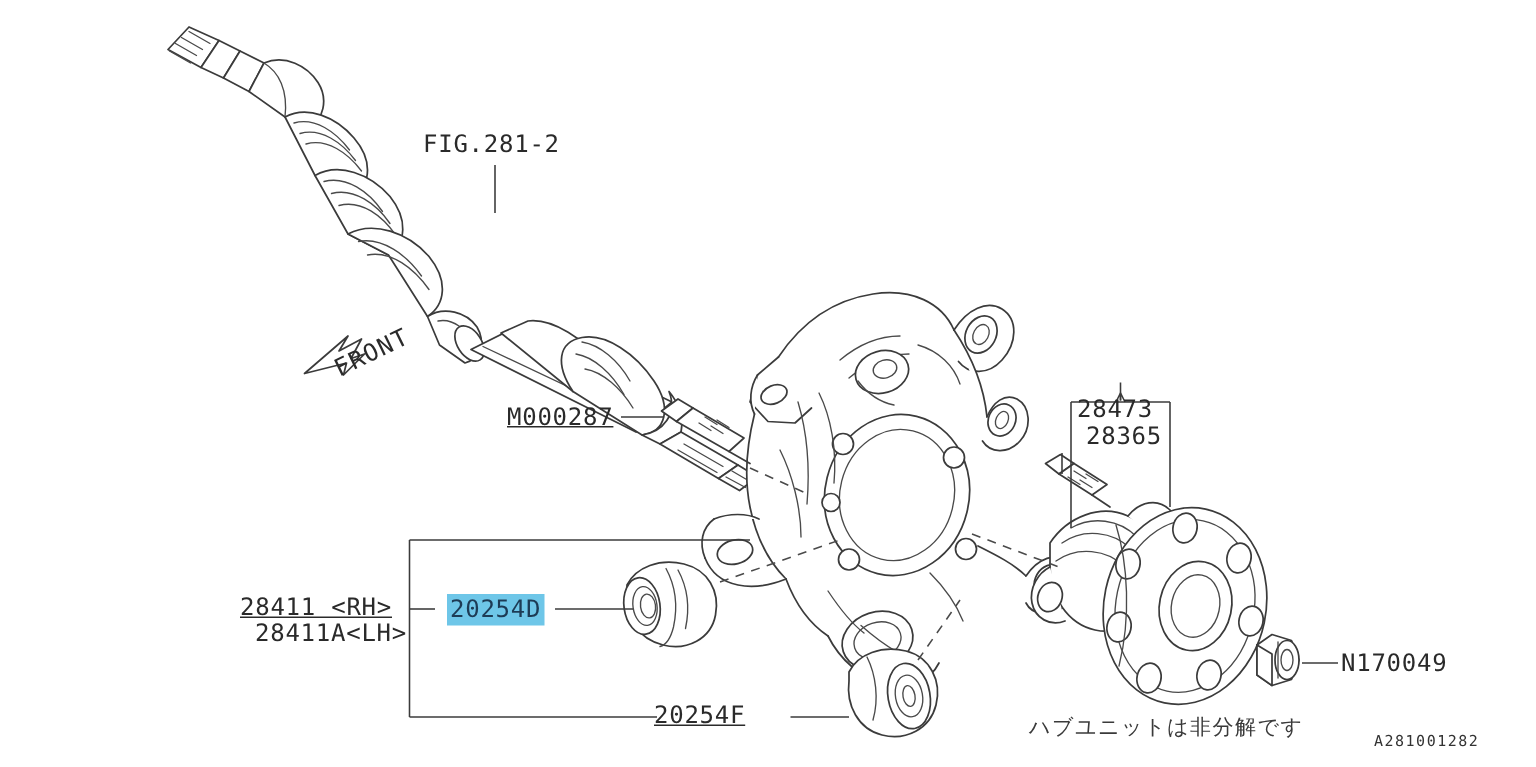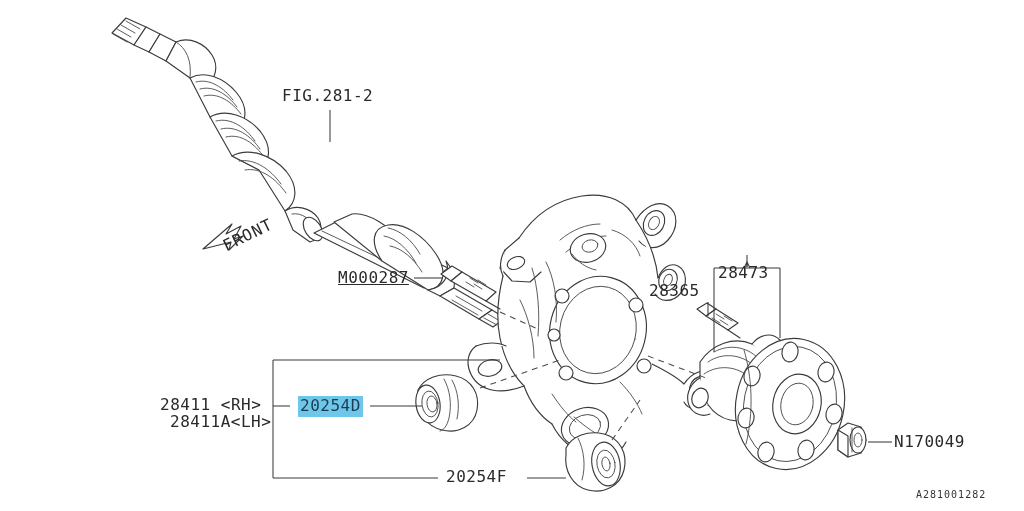--- a/index.html
+++ b/index.html
@@ -301,28 +301,29 @@
   </svg>
 
   <div class="lbl lbl-md" style="left:282px; top:87px;">FIG.281-2</div>
 
   <div class="front-txt" style="left:228px; top:236px;">FRONT</div>
 
   <div class="lbl lbl-md" style="left:338px; top:269px;text-decoration:underline;">M000287</div>
 
   <div class="lbl lbl-md" style="left:718px; top:234px;margin-top:30px;">28473</div>
 
-  <div class="lbl lbl-md" style="left:649px; top:282px;">28365</div>
-
-  <div class="lbl lbl-md" style="left:160px; top:396px;">28411 &lt;RH&gt;</div>
+  <div class="lbl lbl-md" style="left:724px; top:282px;">28365</div>
+
+  <div class="lbl lbl-md" style="left:160px; top:396px;text-decoration:underline;">28411 &lt;RH&gt;</div>
 
   <div class="lbl lbl-md" style="left:160px; top:413px;margin-left:10px;">28411A&lt;LH&gt;</div>
 
   <div class="lbl lbl-md hl" style="left:298px; top:396px;">20254D</div>
 
-  <div class="lbl lbl-md" style="left:446px; top:468px;">20254F</div>
+  <div class="lbl lbl-md" style="left:436px; top:468px;text-decoration:underline;">20254F</div>
 
   <div class="lbl lbl-md" style="left:894px; top:433px;">N170049</div>
 
+  <div class="jp" style="left:686px; top:476px;">ハブユニットは非分解です</div>
 
   <div class="drawno" style="left:916px; top:489px;">A281001282</div>
 
 </div>
 
 </body></html>

